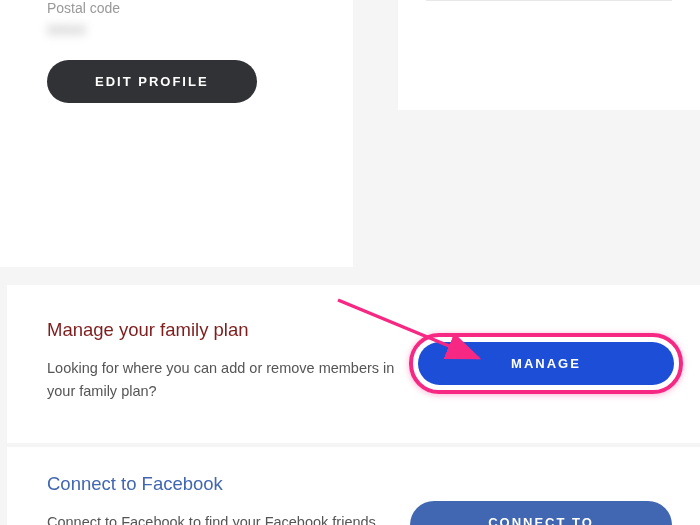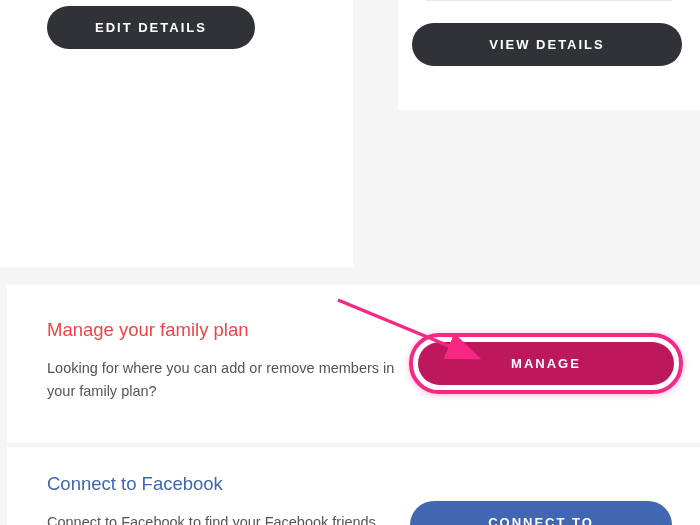--- a/index.html
+++ b/index.html
@@ -84,42 +84,42 @@
     .family-card {
       background: #ffffff;
       position: absolute;
       top: 285px;
       left: 7px;
       right: 0;
       width: 693px;
       padding: 34px 0 40px 40px;
     }
     .family-title {
-      color: #ef4444;
+      color: #7f1d1d;
       font-size: 18.5px;
       font-weight: 500;
       margin-bottom: 16px;
     }
     .family-desc {
       color: #555555;
       font-size: 14.5px;
       line-height: 1.6;
       max-width: 350px;
     }
     .manage-highlight {
       position: absolute;
       right: 17px;
       top: 48px;
       border: 4px solid #f62883;
       border-radius: 30px;
       padding: 5px;
       box-shadow: 0 1px 6px rgba(246, 40, 131, 0.35);
     }
     .manage-btn {
-      background: #be185d;
+      background: #1d4ed8;
       color: #ffffff;
       border: none;
       border-radius: 24px;
       padding: 14px 0;
       font-size: 13px;
       font-weight: 700;
       letter-spacing: 2px;
       cursor: pointer;
       width: 256px;
       text-align: center;
@@ -168,26 +168,29 @@
       cursor: pointer;
       width: 262px;
       text-align: center;
     }
   </style>
 </head>
 <body>
 
 <div class="container">
   <div class="profile-card">
-    <button class="btn-dark edit-profile-btn">EDIT DETAILS</button>
+    <div class="field">
+      <div class="field-label">Postal code</div>
+      <div class="field-value redacted">00000</div>
+    </div>
+    <button class="btn-dark edit-profile-btn">EDIT PROFILE</button>
   </div>
 
   <div class="right-card">
     <hr>
-    <button class="btn-dark view-details-btn">VIEW DETAILS</button>
   </div>
 
   <div class="family-card">
     <div class="family-title">Manage your family plan</div>
     <div class="family-desc">Looking for where you can add or remove members in your family plan?</div>
     <div class="manage-highlight">
       <button class="manage-btn">MANAGE</button>
     </div>
   </div>
 

